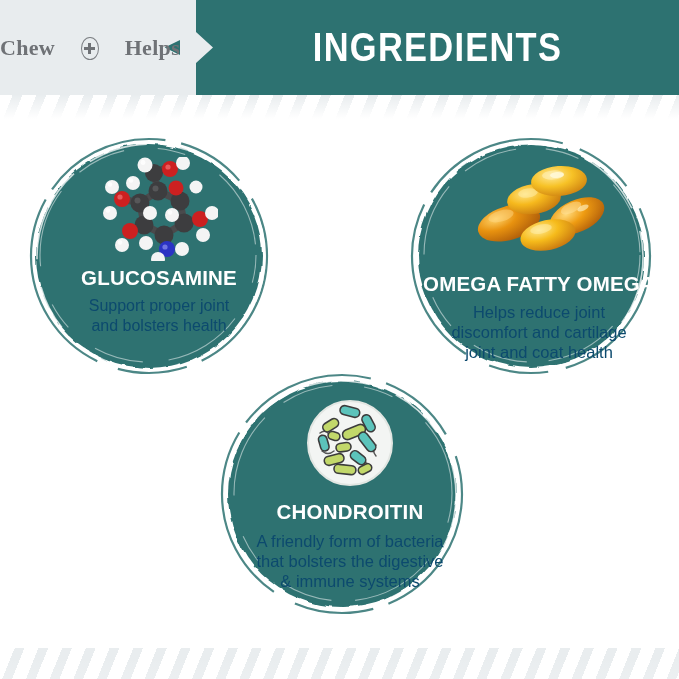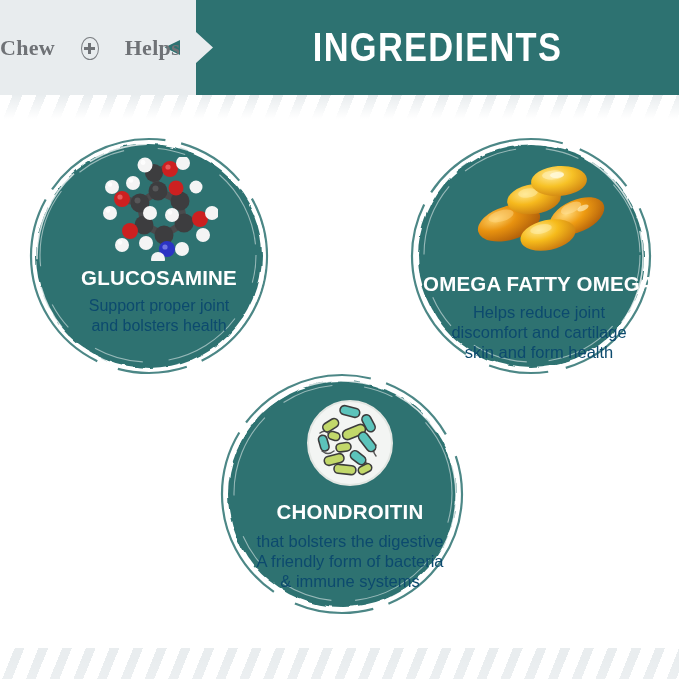--- a/index.html
+++ b/index.html
@@ -291,21 +291,21 @@
           <ellipse cx="86" cy="14" rx="7" ry="3" fill="#fffbe2" opacity=".75" transform="rotate(-4 86 14)"></ellipse>
           <ellipse cx="112" cy="47" rx="6" ry="2.6" fill="#fff6cf" opacity=".6" transform="rotate(-24 112 47)"></ellipse>
         </svg>
       </div>
       <div class="b-title">
         <div>OMEGA FATTY OMEGA</div>
       </div>
       <div class="b-desc">
         <div>Helps reduce joint</div>
         <div>discomfort and cartilage</div>
-        <div>skin and form health</div>
+        <div>joint and coat health</div>
       </div>
     </div>
   </div>
 
   <div class="bubble" id="bubble-probiotics">
     <svg class="disc" viewBox="0 0 268 254">
       <defs>
         <filter id="rough3">
           <feTurbulence type="fractalNoise" baseFrequency="0.05" numOctaves="3" seed="33" result="n"></feTurbulence>
           <feDisplacementMap in="SourceGraphic" in2="n" scale="5" xChannelSelector="R" yChannelSelector="G"></feDisplacementMap>
@@ -346,22 +346,22 @@
             <rect x="28" y="66" width="22" height="9" rx="4.5" fill="#c2d86a" transform="rotate(6 39 70)"></rect>
             <rect x="52" y="66" width="14" height="8" rx="4" fill="#c2d86a" transform="rotate(-26 59 70)"></rect>
             <rect x="22" y="33" width="12" height="8" rx="4" fill="#c2d86a" transform="rotate(16 28 37)"></rect>
           </g>
         </svg>
       </div>
       <div class="b-title">
         <div>CHONDROITIN</div>
       </div>
       <div class="b-desc">
+        <div>A friendly form of bacteria</div>
         <div>that bolsters the digestive</div>
-        <div>A friendly form of bacteria</div>
         <div>&amp; immune systems</div>
       </div>
     </div>
   </div>
 
   <div class="stripes bottom"></div>
   <div class="stripe-fade bottom"></div>
 
 </div>
 

